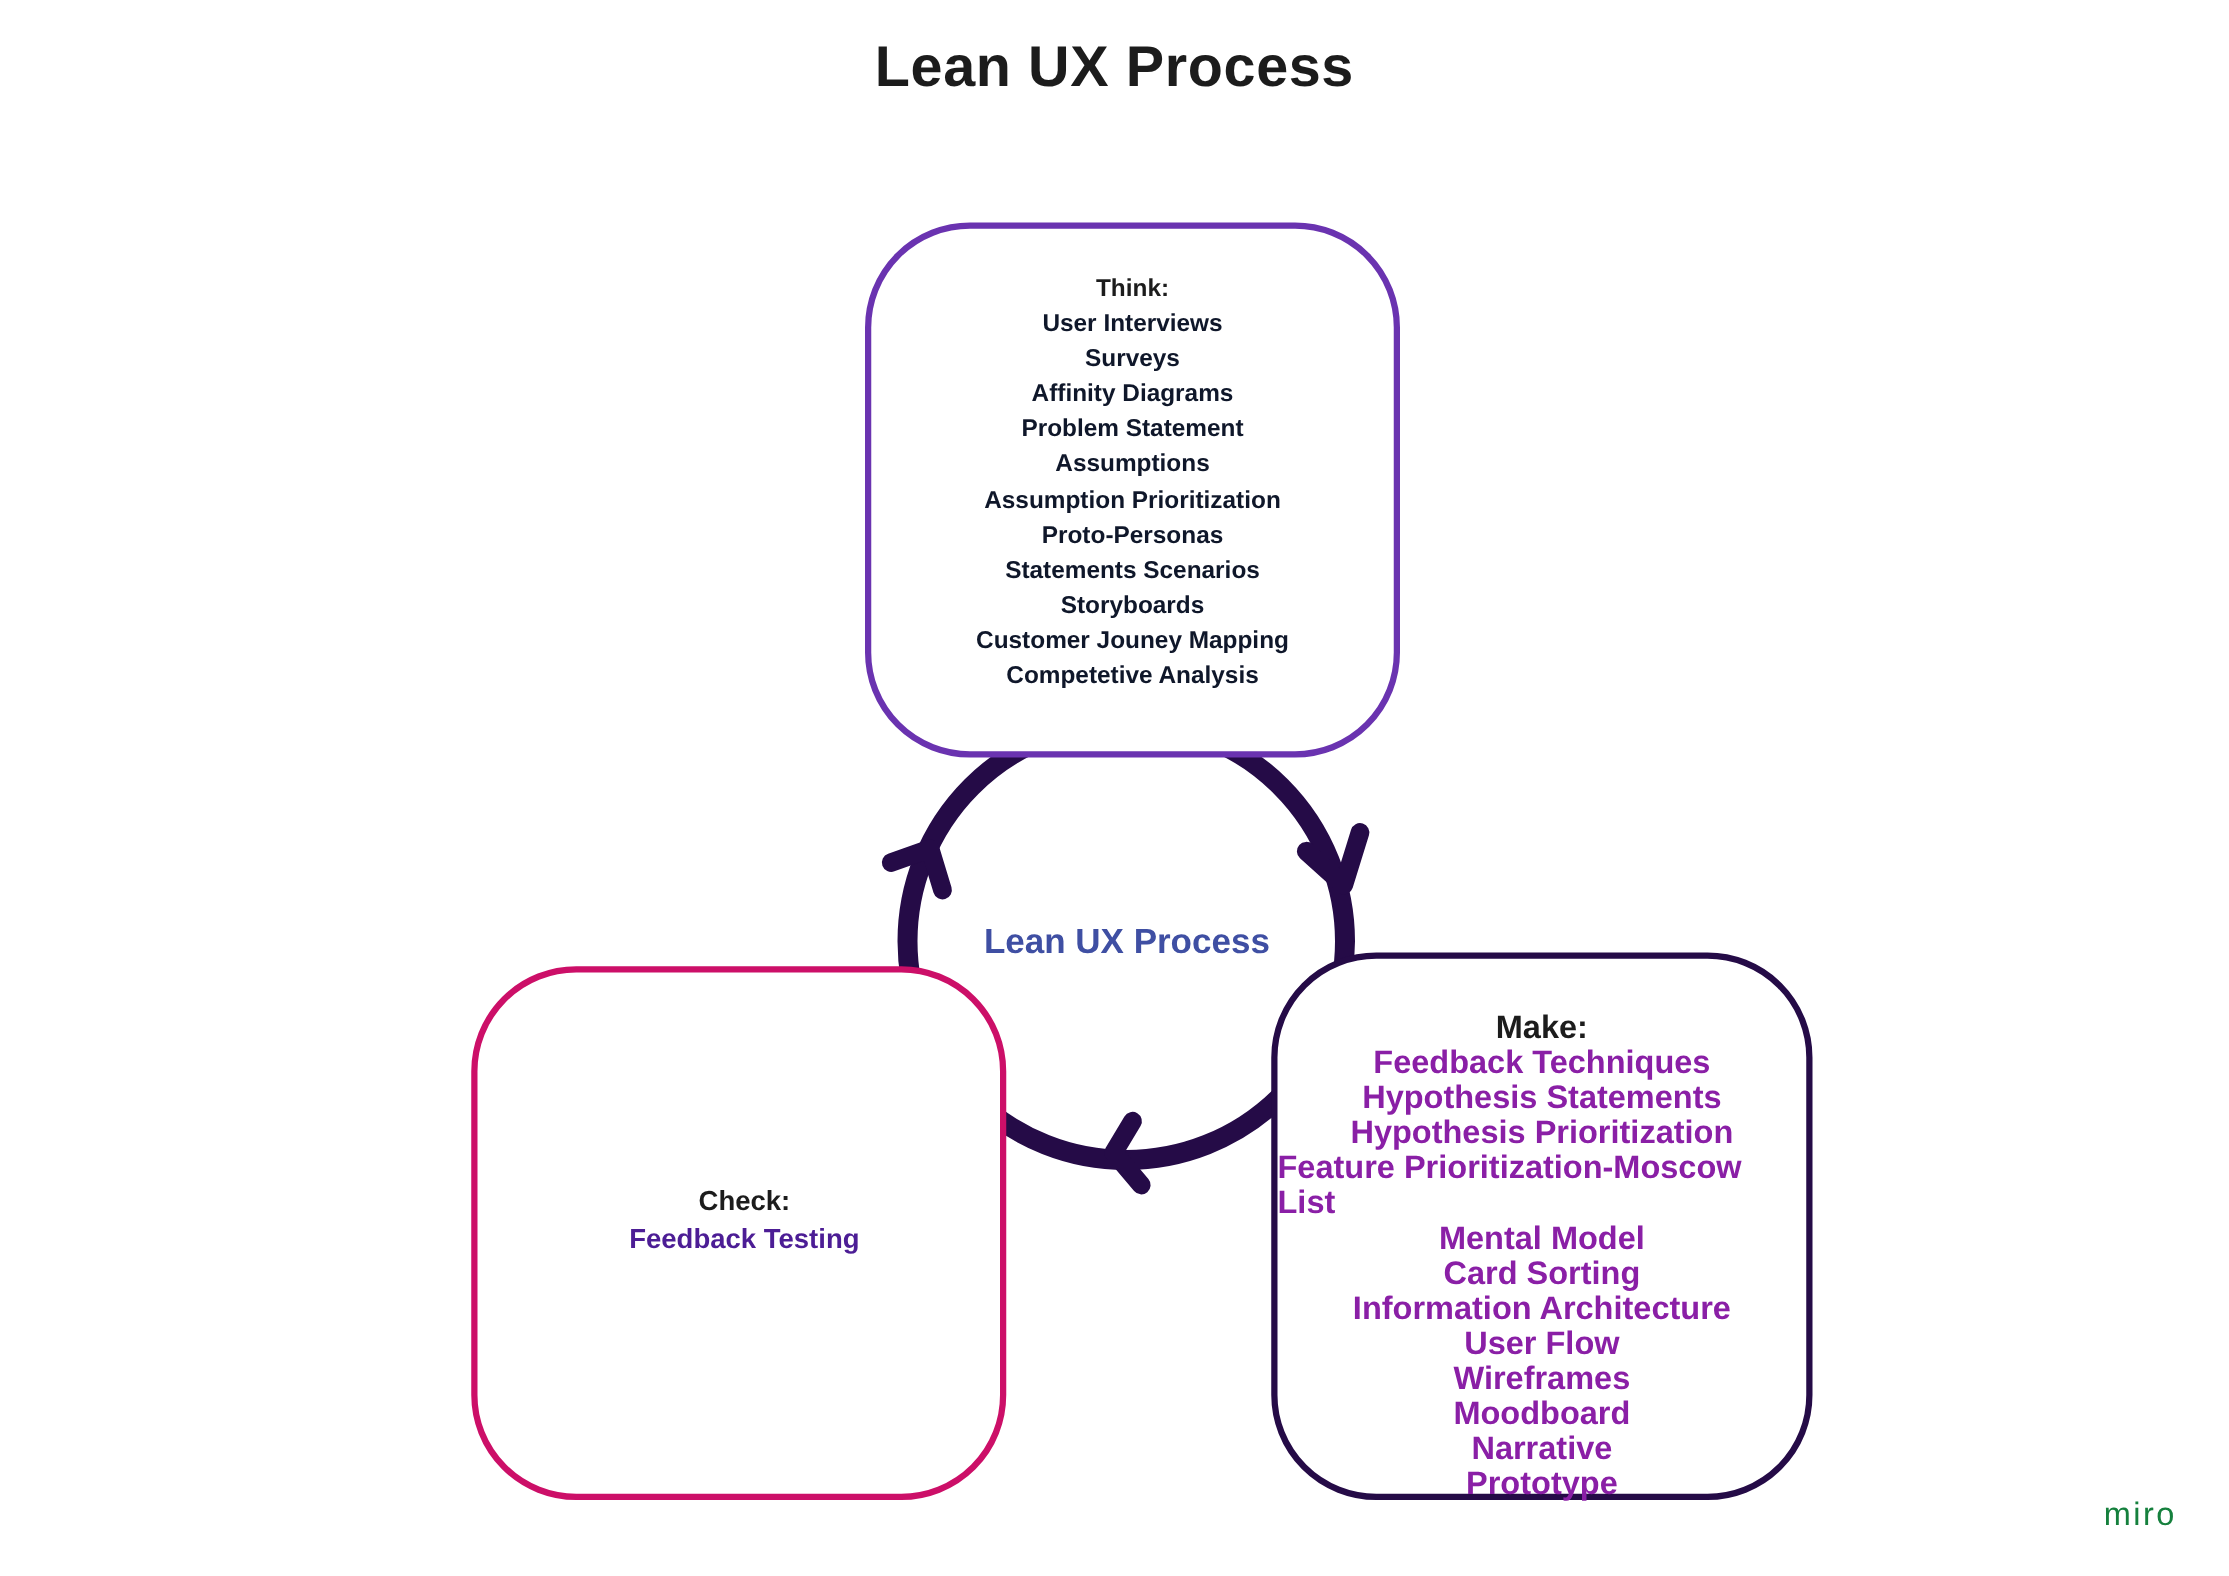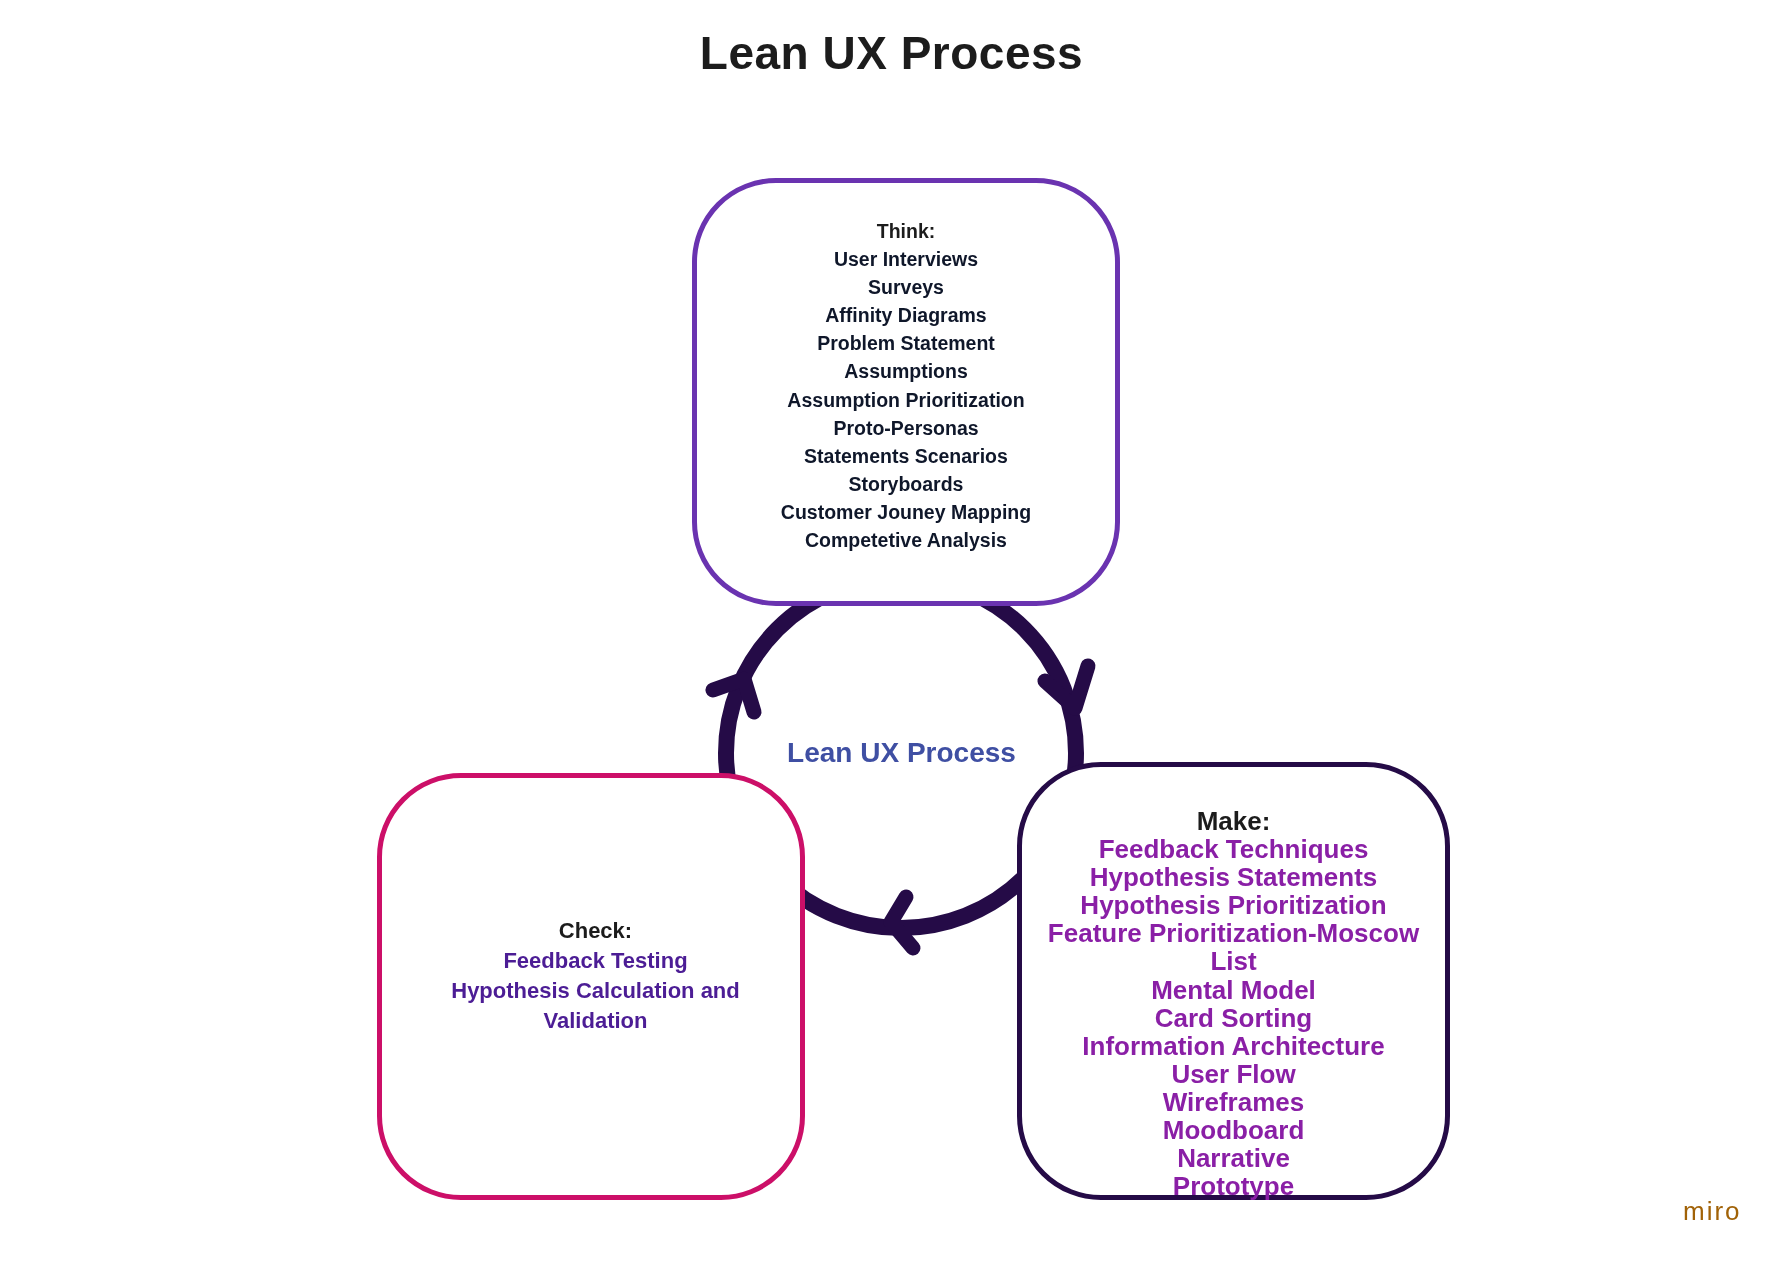--- a/index.html
+++ b/index.html
@@ -3,35 +3,35 @@
 <meta charset="utf-8">
 <style>
   html, body { margin:0; padding:0; background:#ffffff; }
   body { width:1783px; height:1261px; position:relative; overflow:hidden;
          font-family:"Liberation Sans", "DejaVu Sans", sans-serif; }
   .title { position:absolute; left:0; width:1783px; top:26px; text-align:center;
            font-size:46px; font-weight:bold; color:#1c1c1c; letter-spacing:0.5px; }
   svg.cycle { position:absolute; left:0; top:0; }
   .box { position:absolute; box-sizing:border-box; background:#fff;
          border-radius:84px; border-style:solid; border-width:5px;
-         display:flex; flex-direction:column; align-items:center; text-align:center; }
+         display:flex; flex-direction:column; align-items:center; text-align:left; }
   .box .head { font-weight:bold; color:#1c1c1c; }
   .box .item { font-weight:bold; }
   #think { left:692px; top:178px; width:428px; height:428px; border-color:#6a33b0;
            padding-top:34px; font-size:19.5px; line-height:28.1px; }
   #think .item { color:#0f172a; }
   #make { left:1017px; top:762px; width:433px; height:438px; border-color:#250b47;
           padding-top:40px; font-size:26px; line-height:28.1px; }
   #make .item { color:#8a1fa6; }
   #check { left:377px; top:773px; width:428px; height:427px; border-color:#cc0f68;
            justify-content:center; font-size:22px; line-height:30px; padding:0 30px 22px 39px; }
   #check .item { color:#4c1d95; }
   .center-label { position:absolute; left:750px; width:303px; top:737px; text-align:center;
                   font-size:28px; font-weight:bold; color:#3f4fa3; }
-  .miro { position:absolute; left:1683px; top:1196px; font-size:26px; color:#a16207;
+  .miro { position:absolute; left:1683px; top:1196px; font-size:26px; color:#15803d;
           letter-spacing:2px;text-align:right; }
 </style>
 </head>
 <body>
 
 <div class="title">Lean UX Process</div>
 
 <svg class="cycle" width="1783" height="1261">
   <circle cx="901" cy="753" r="175" fill="none" stroke="#250b47" stroke-width="16"></circle>
   <g fill="none" stroke="#250b47" stroke-width="15" stroke-linecap="round" stroke-linejoin="round">
@@ -74,16 +74,15 @@
   <div class="item">User Flow</div>
   <div class="item">Wireframes</div>
   <div class="item">Moodboard</div>
   <div class="item">Narrative</div>
   <div class="item">Prototype</div>
 </div>
 
 <div class="box" id="check">
   <div class="head">Check:</div>
   <div class="item">Feedback Testing</div>
-  <div class="item" style="max-width:300px;">Hypothesis Calculation and Validation</div>
 </div>
 
 <div class="miro">miro</div>
 
 </body></html>

